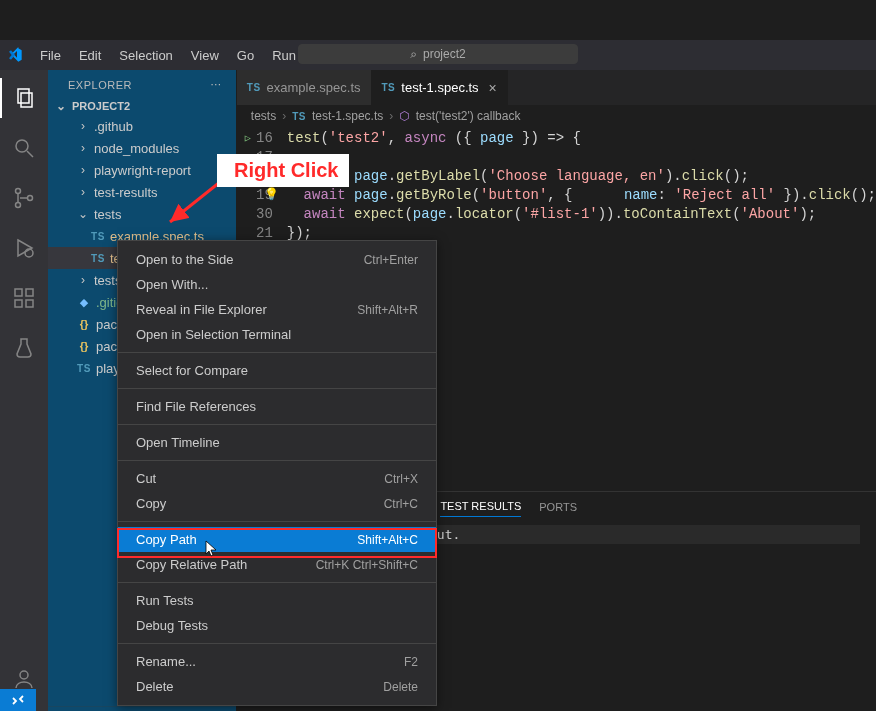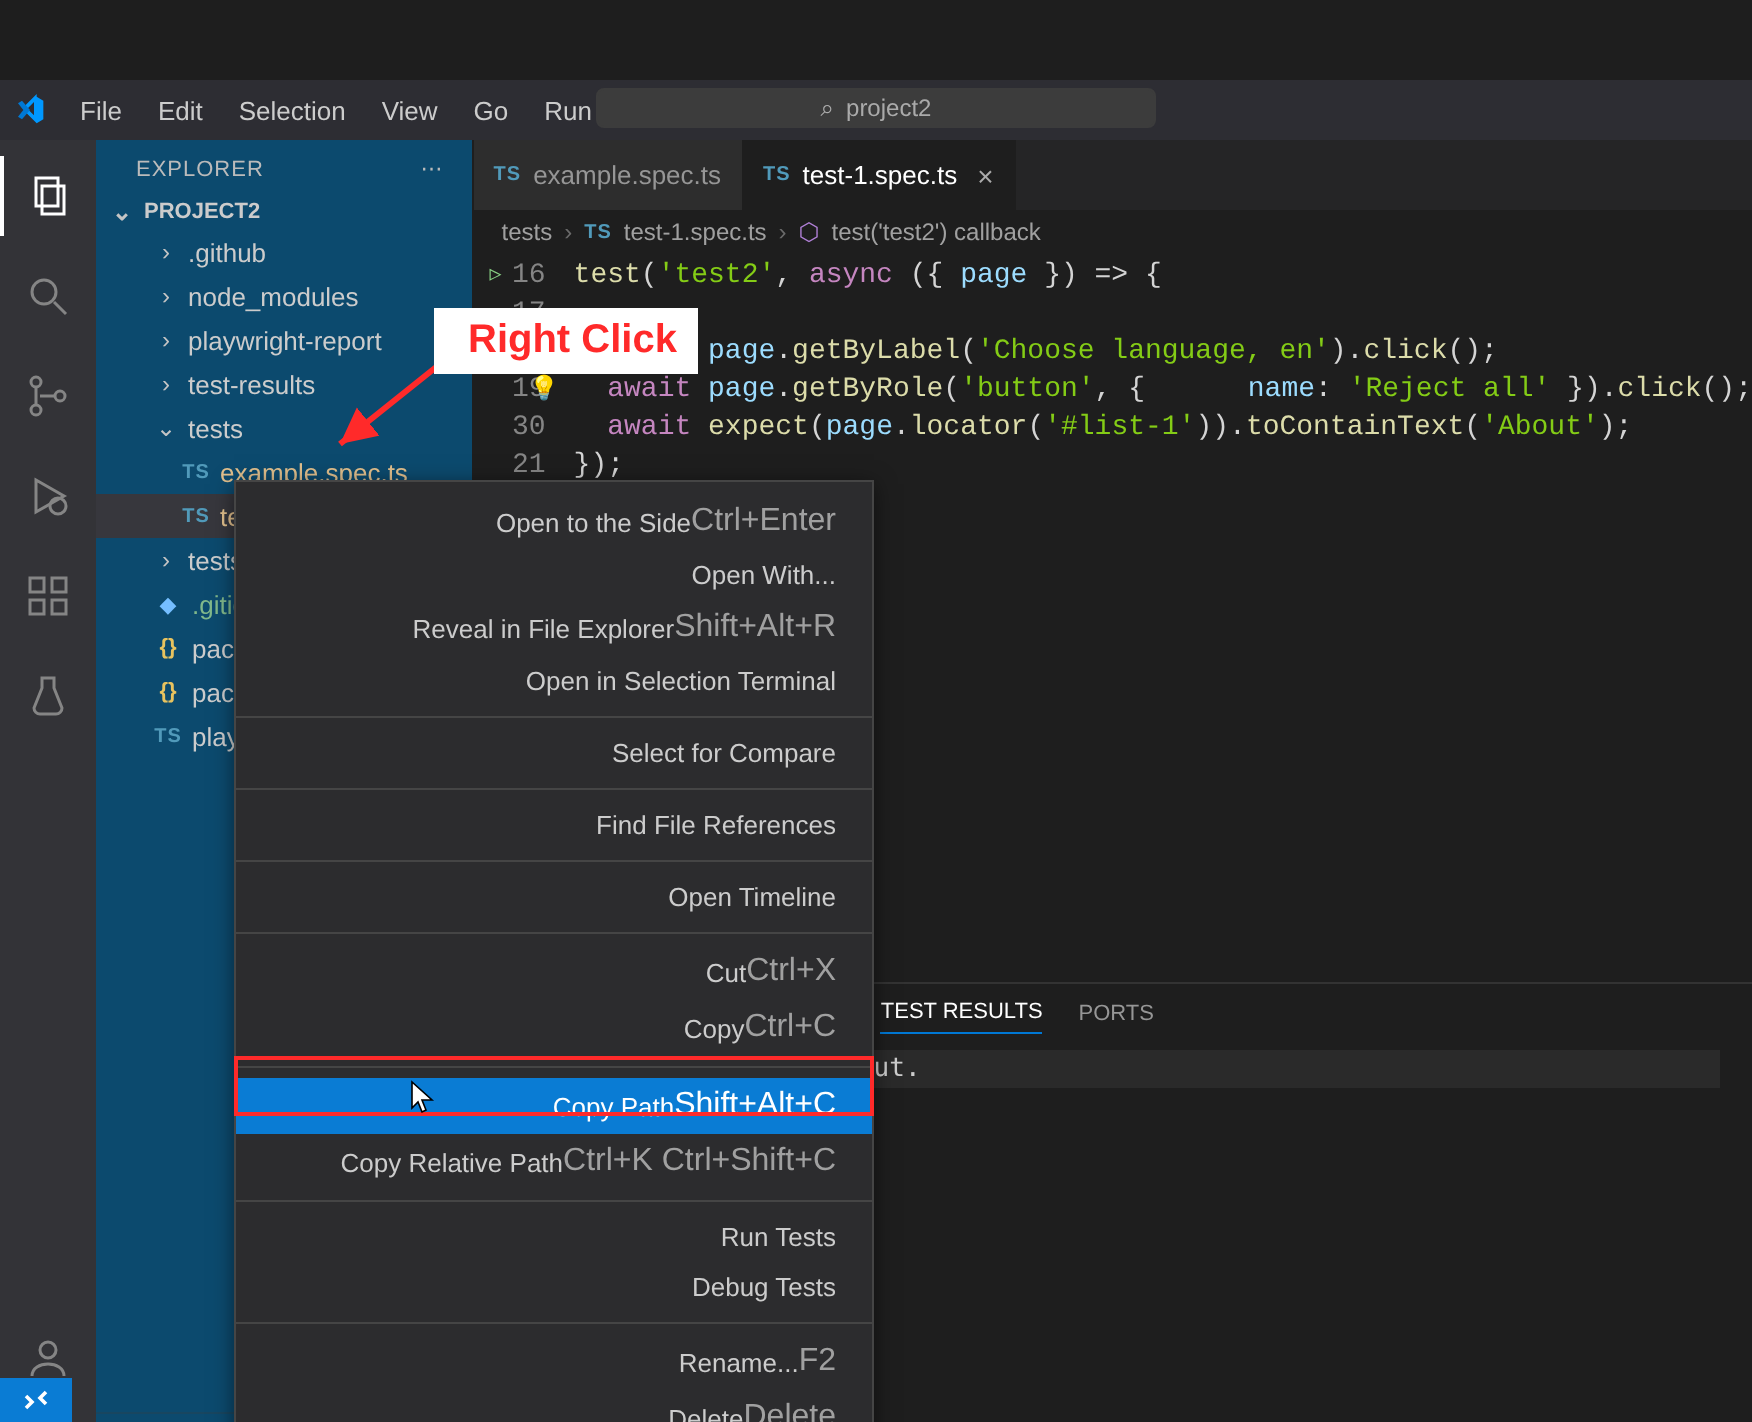--- a/index.html
+++ b/index.html
@@ -162,21 +162,21 @@
     padding-right:14px;
     user-select:none;
     position:relative;
   }
   .gutter .run-play { color:#89d185; font-size:10px; position:absolute; left:8px;}
   .gutter .bulb { color:#ffcc00; position:absolute; left:28px; font-size:12px;}
   .code-text { white-space: pre; }
   
   .tk-kw { color:#c586c0;margin-top:12px; }
   .tk-fn { color:#dcdcaa; }
-  .tk-str { color:#84cc16; }
+  .tk-str { color:#fca5a5; }
   .tk-var { color:#9cdcfe; }
   .tk-punc { color:#d4d4d4; }
   .tk-key { color:#9cdcfe;margin-left:43px;}
   .tk-await { color:#c586c0;}
 
   
   .panel {
     height: 260px;
     background:#1e1e1e;
     display:flex; flex-direction:column;
@@ -208,26 +208,26 @@
     left: 117px;
     top: 240px;
     width: 320px;
     background:#2c2c2e;
     border:1px solid #454545;
     box-shadow: 0 2px 10px rgba(0,0,0,0.5);
     padding:6px 0;
     z-index: 50;
   }
   .cm-item {
-    display:flex; align-items:center; justify-content:flex-end;
+    display:flex; align-items:center; justify-content:space-between;
     padding: 5px 18px;
     color:#ccc;
     font-size:13px;
   }
-  .cm-item .shortcut { color:#a0a0a0; font-size:16px; }
+  .cm-item .shortcut { color:#a0a0a0; font-size:12px; }
   .cm-item.highlight { background:#0a7cd4; color:#fff; }
   .cm-item.highlight .shortcut { color:#fff; }
   .cm-sep { height:1px; background:#454545; margin:5px 0; }
   .highlight-box {
     position:absolute;
     border:2px solid #ff2a2a;
     pointer-events:none;
     z-index:60;
   }
 

